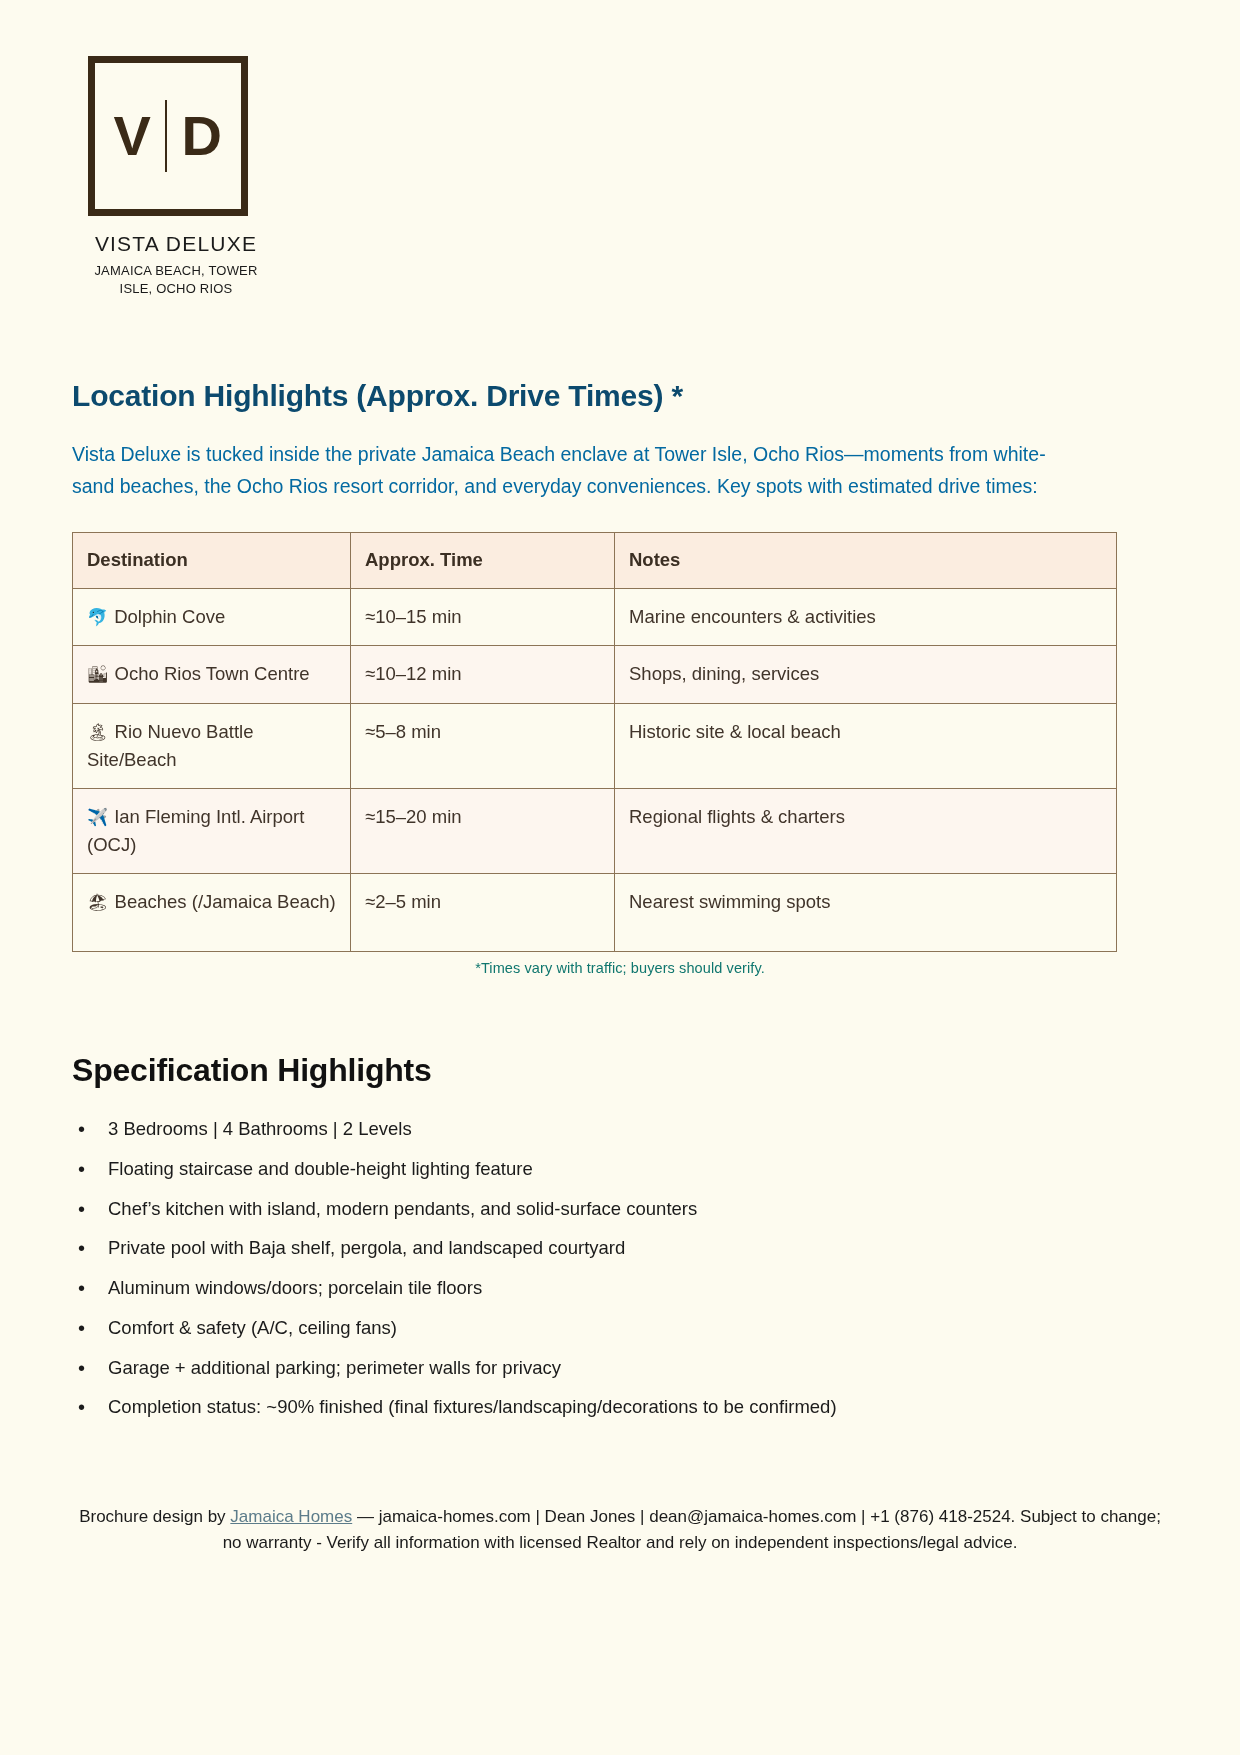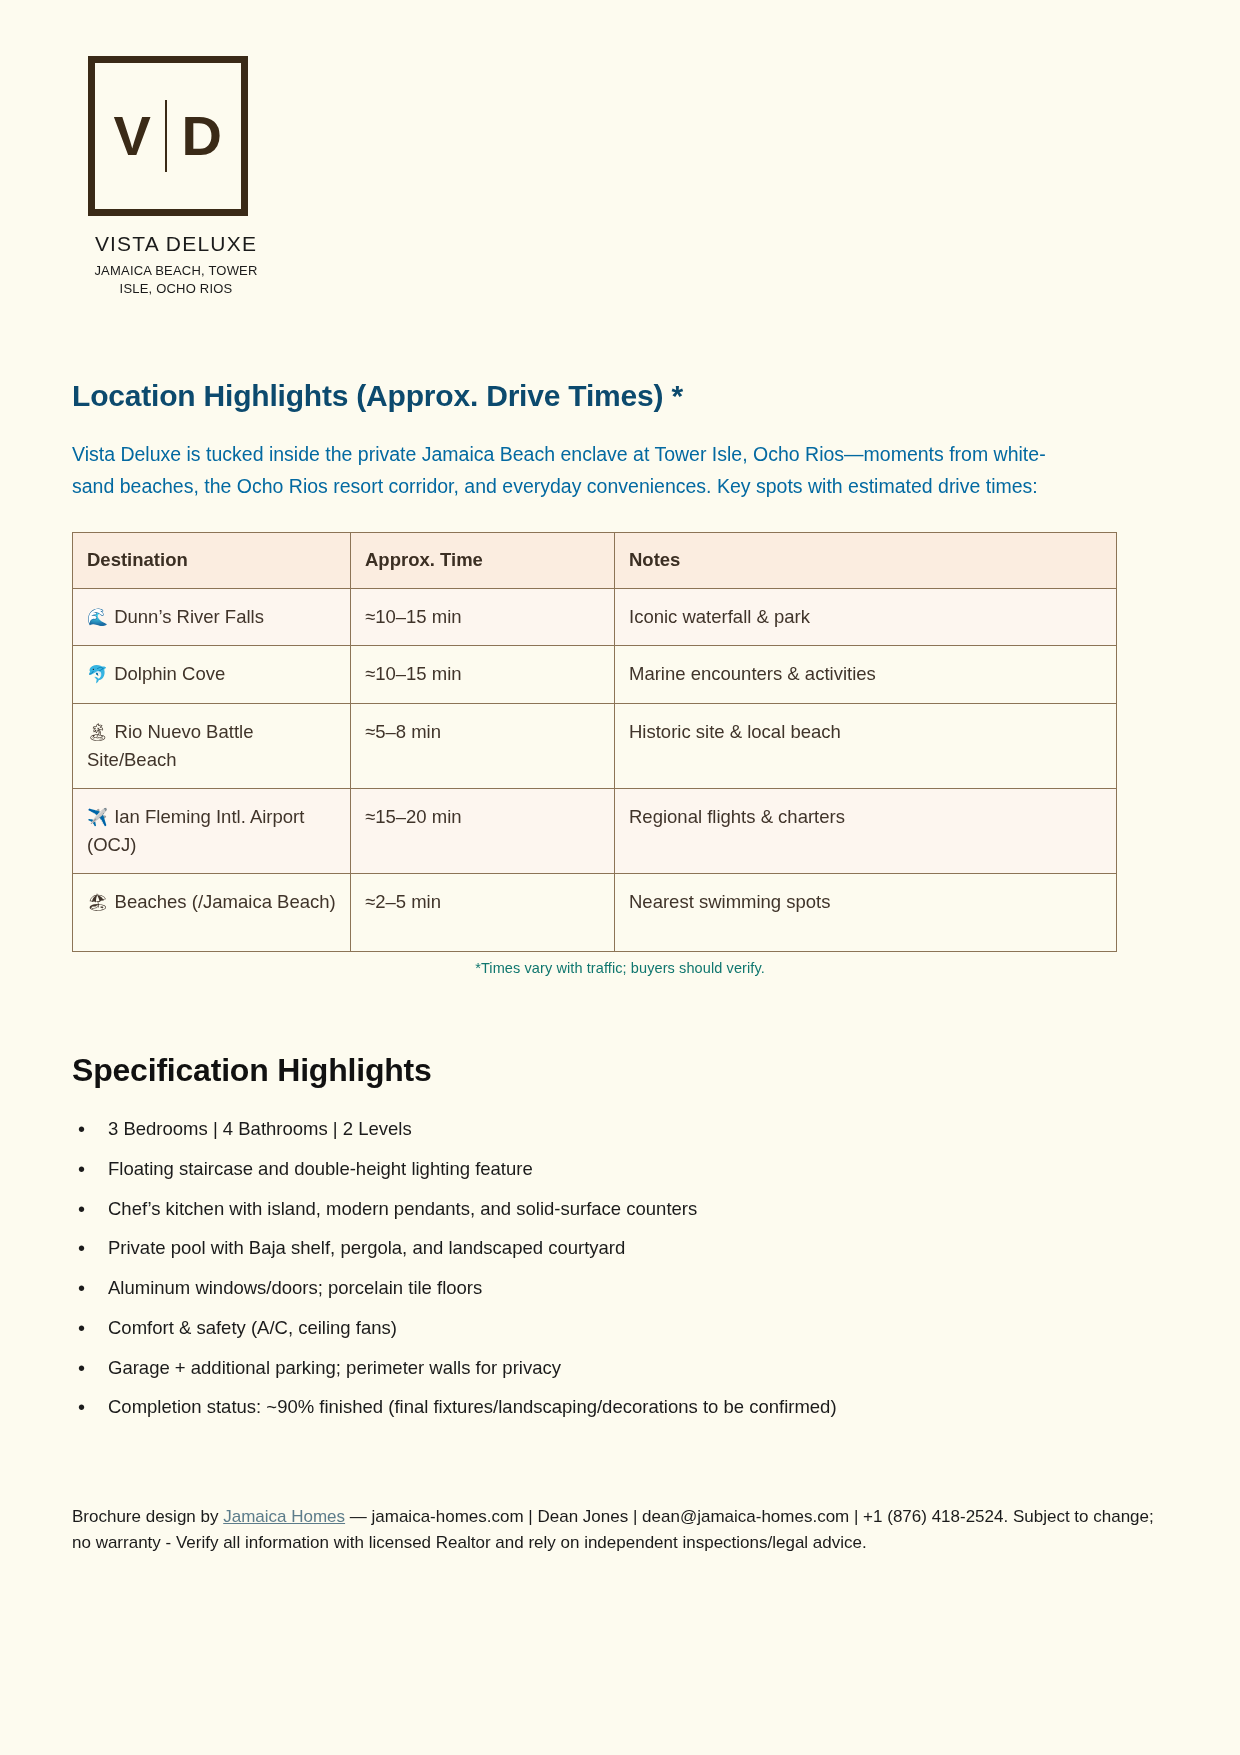--- a/index.html
+++ b/index.html
@@ -176,20 +176,21 @@
 
   
   .footer {
     position: absolute;
     left: 72px;
     right: 72px;
     bottom: 200px;
     font-size: 17px;
     line-height: 1.5;
     color: #1b1b1b;
+    text-align: center;
   }
   .footer a {
     color: #5C7C8A;
     text-decoration: underline;
   }
 </style>
 </head>
 <body>
 
 <div class="page">
@@ -221,29 +222,29 @@
         <col class="c3">
     </colgroup>
     <thead>
       <tr>
         <th>Destination</th>
         <th>Approx. Time</th>
         <th>Notes</th>
       </tr>
     </thead>
     <tbody>
-      <tr class="odd">
-        <td><span class="cell-emoji">🌊</span><span class="dest-text">Dunn’s River Falls</span></td>
-        <td>≈10–15 min</td>
-        <td>Iconic waterfall &amp; park</td>
-      </tr>
       <tr class="even">
         <td><span class="cell-emoji">🐬</span><span class="dest-text">Dolphin Cove</span></td>
         <td>≈10–15 min</td>
         <td>Marine encounters &amp; activities</td>
+      </tr>
+      <tr class="odd">
+        <td><span class="cell-emoji">🏙</span><span class="dest-text">Ocho Rios Town Centre</span></td>
+        <td>≈10–12 min</td>
+        <td>Shops, dining, services</td>
       </tr>
       <tr class="even">
         <td class="row-tall"><span class="cell-emoji">🏝</span><span class="dest-text">Rio Nuevo Battle Site/Beach</span></td>
         <td class="row-tall">≈5–8 min</td>
         <td class="row-tall">Historic site &amp; local beach</td>
       </tr>
       <tr class="odd">
         <td class="row-tall"><span class="cell-emoji">✈️</span><span class="dest-text">Ian Fleming Intl. Airport (OCJ)</span></td>
         <td class="row-tall">≈15–20 min</td>
         <td class="row-tall">Regional flights &amp; charters</td>

